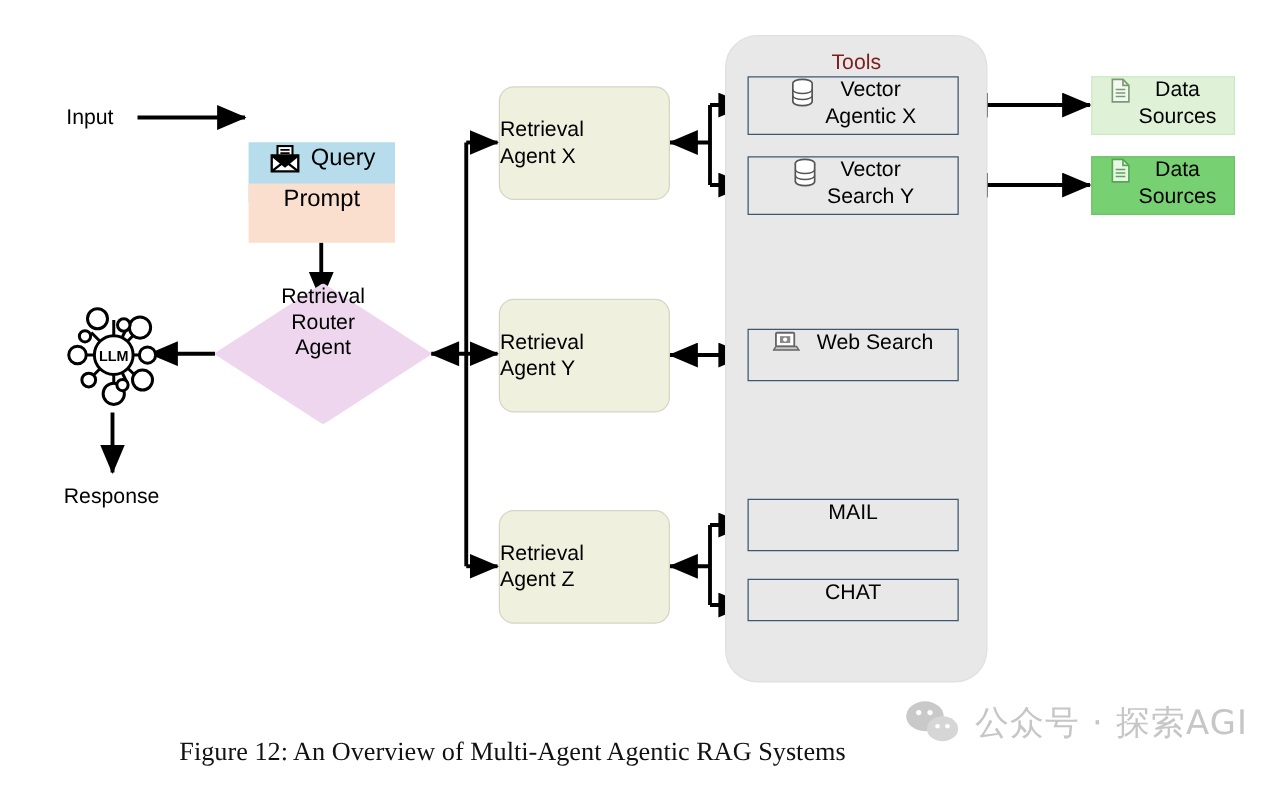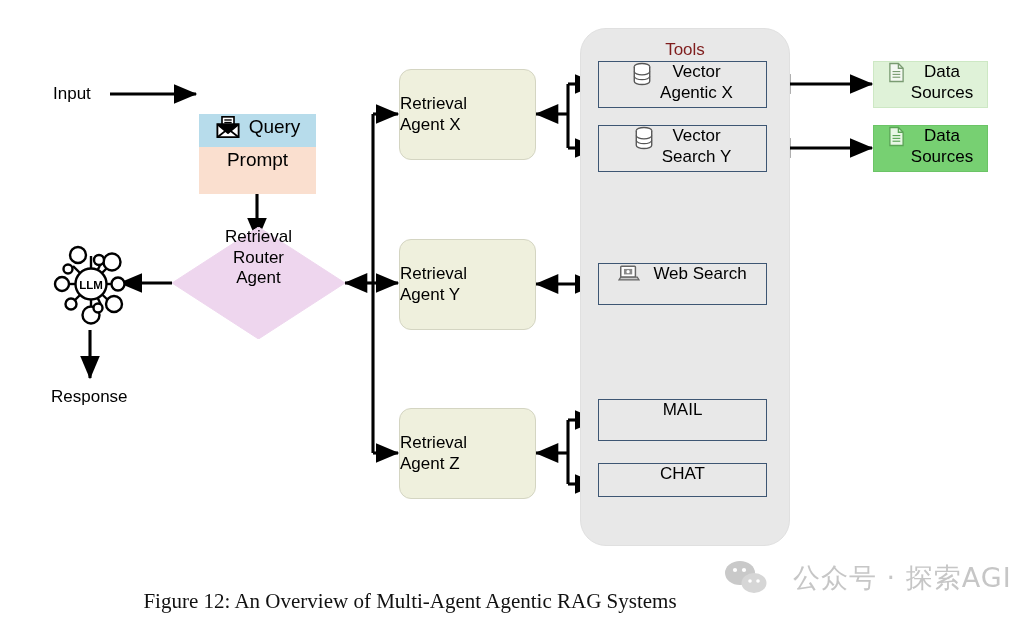--- a/index.html
+++ b/index.html
@@ -123,21 +123,21 @@
     font-size: 21px;
     color: #111;
     z-index: 4;
   }
   .watermark {
     position: absolute;
     left: 723px;
     top: 560px;
     display: flex;
     align-items: center;
-    gap: 24px;
+    gap: 11px;
     z-index: 3;
     opacity: 1;
   }
   .wm-text {
     font-size: 27px;
     color: #c6c6c6;
     font-family: "DejaVu Sans", sans-serif;
     letter-spacing: 1px;
     white-space: nowrap;
   }

